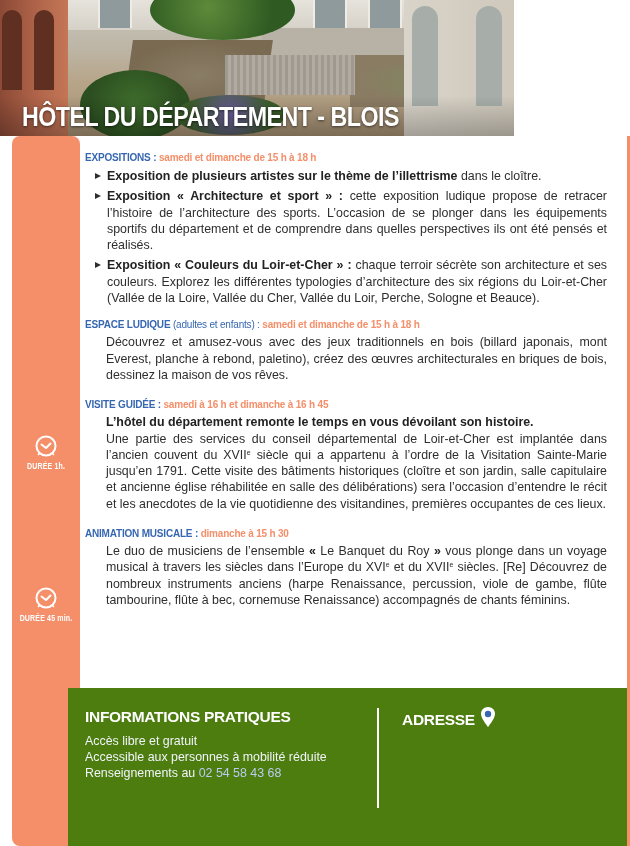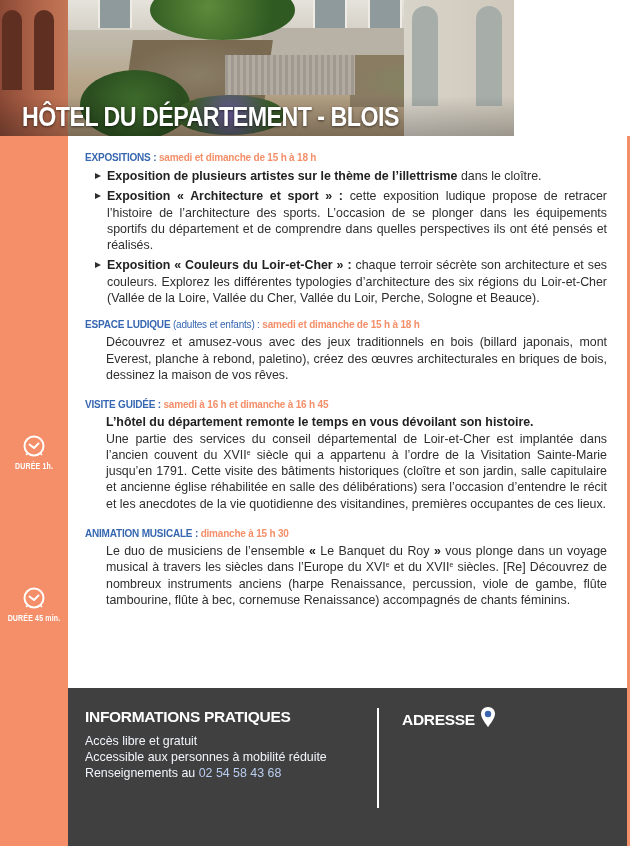--- a/index.html
+++ b/index.html
@@ -40,21 +40,21 @@
     position: absolute; left: 22px; top: 102px;
     font-family: "Liberation Sans", sans-serif; font-weight: bold;
     font-size: 27px; letter-spacing: -0.6px; color: #ffffff;
     transform: scaleX(0.86); transform-origin: left center;
     text-shadow: 0 1px 3px rgba(0,0,0,0.55);
     white-space: nowrap;
   }
 
   
   .sidebar {
-    position: absolute; left: 0; top: 136px; width: 68px; height: 710px; background: #f48f6a;
+    position: absolute; left: 12px; top: 136px; width: 68px; height: 710px; background: #f48f6a; border-radius: 8px;
   }
   .right-edge { position: absolute; right: 0; top: 136px; width: 3px; height: 710px; background: #f48f6a; }
   .duration { position: absolute; left: 0; width: 68px; text-align: center; color: #ffffff; }
   .duration svg { display: block; margin: 0 auto; }
   .duration .dur-label {
     display: block; margin-top: 3px;
     font-family: "Liberation Sans", sans-serif; font-weight: bold; font-size: 9px;
     transform: scaleX(0.78); letter-spacing: 0.2px; white-space: nowrap;
   }
 
@@ -80,21 +80,21 @@
   }
   .bullets li .tri {
     position: absolute; left: 10px; top: 5px; width: 0; height: 0;
     border-top: 3.5px solid transparent; border-bottom: 3.5px solid transparent; border-left: 6px solid #2e2e2e;
   }
   .bold { font-weight: bold; color: #222; }
   sup { font-size: 7px; vertical-align: 4px; line-height: 0; }
 
   
   .footer {
-    position: absolute; left: 68px; top: 688px; width: 559px; height: 158px; background: #404040; color: #ffffff;
+    position: absolute; left: 68px; top: 688px; width: 559px; height: 158px; background: #4d7c0f; color: #ffffff;
   }
   .foot-col { position: absolute; top: 18px; }
   .foot-col h3 {
     font-family: "Liberation Sans", sans-serif; font-weight: bold; font-size: 15.5px;
     letter-spacing: -0.3px; line-height: 22px; white-space: nowrap;
   }
   .foot-col p {
     font-family: "Liberation Sans", sans-serif; font-size: 12.4px; line-height: 16px; color: #f1f4fa; margin-top: 5px;
   }
   .foot-col p span.line { display: block; white-space: nowrap; }

